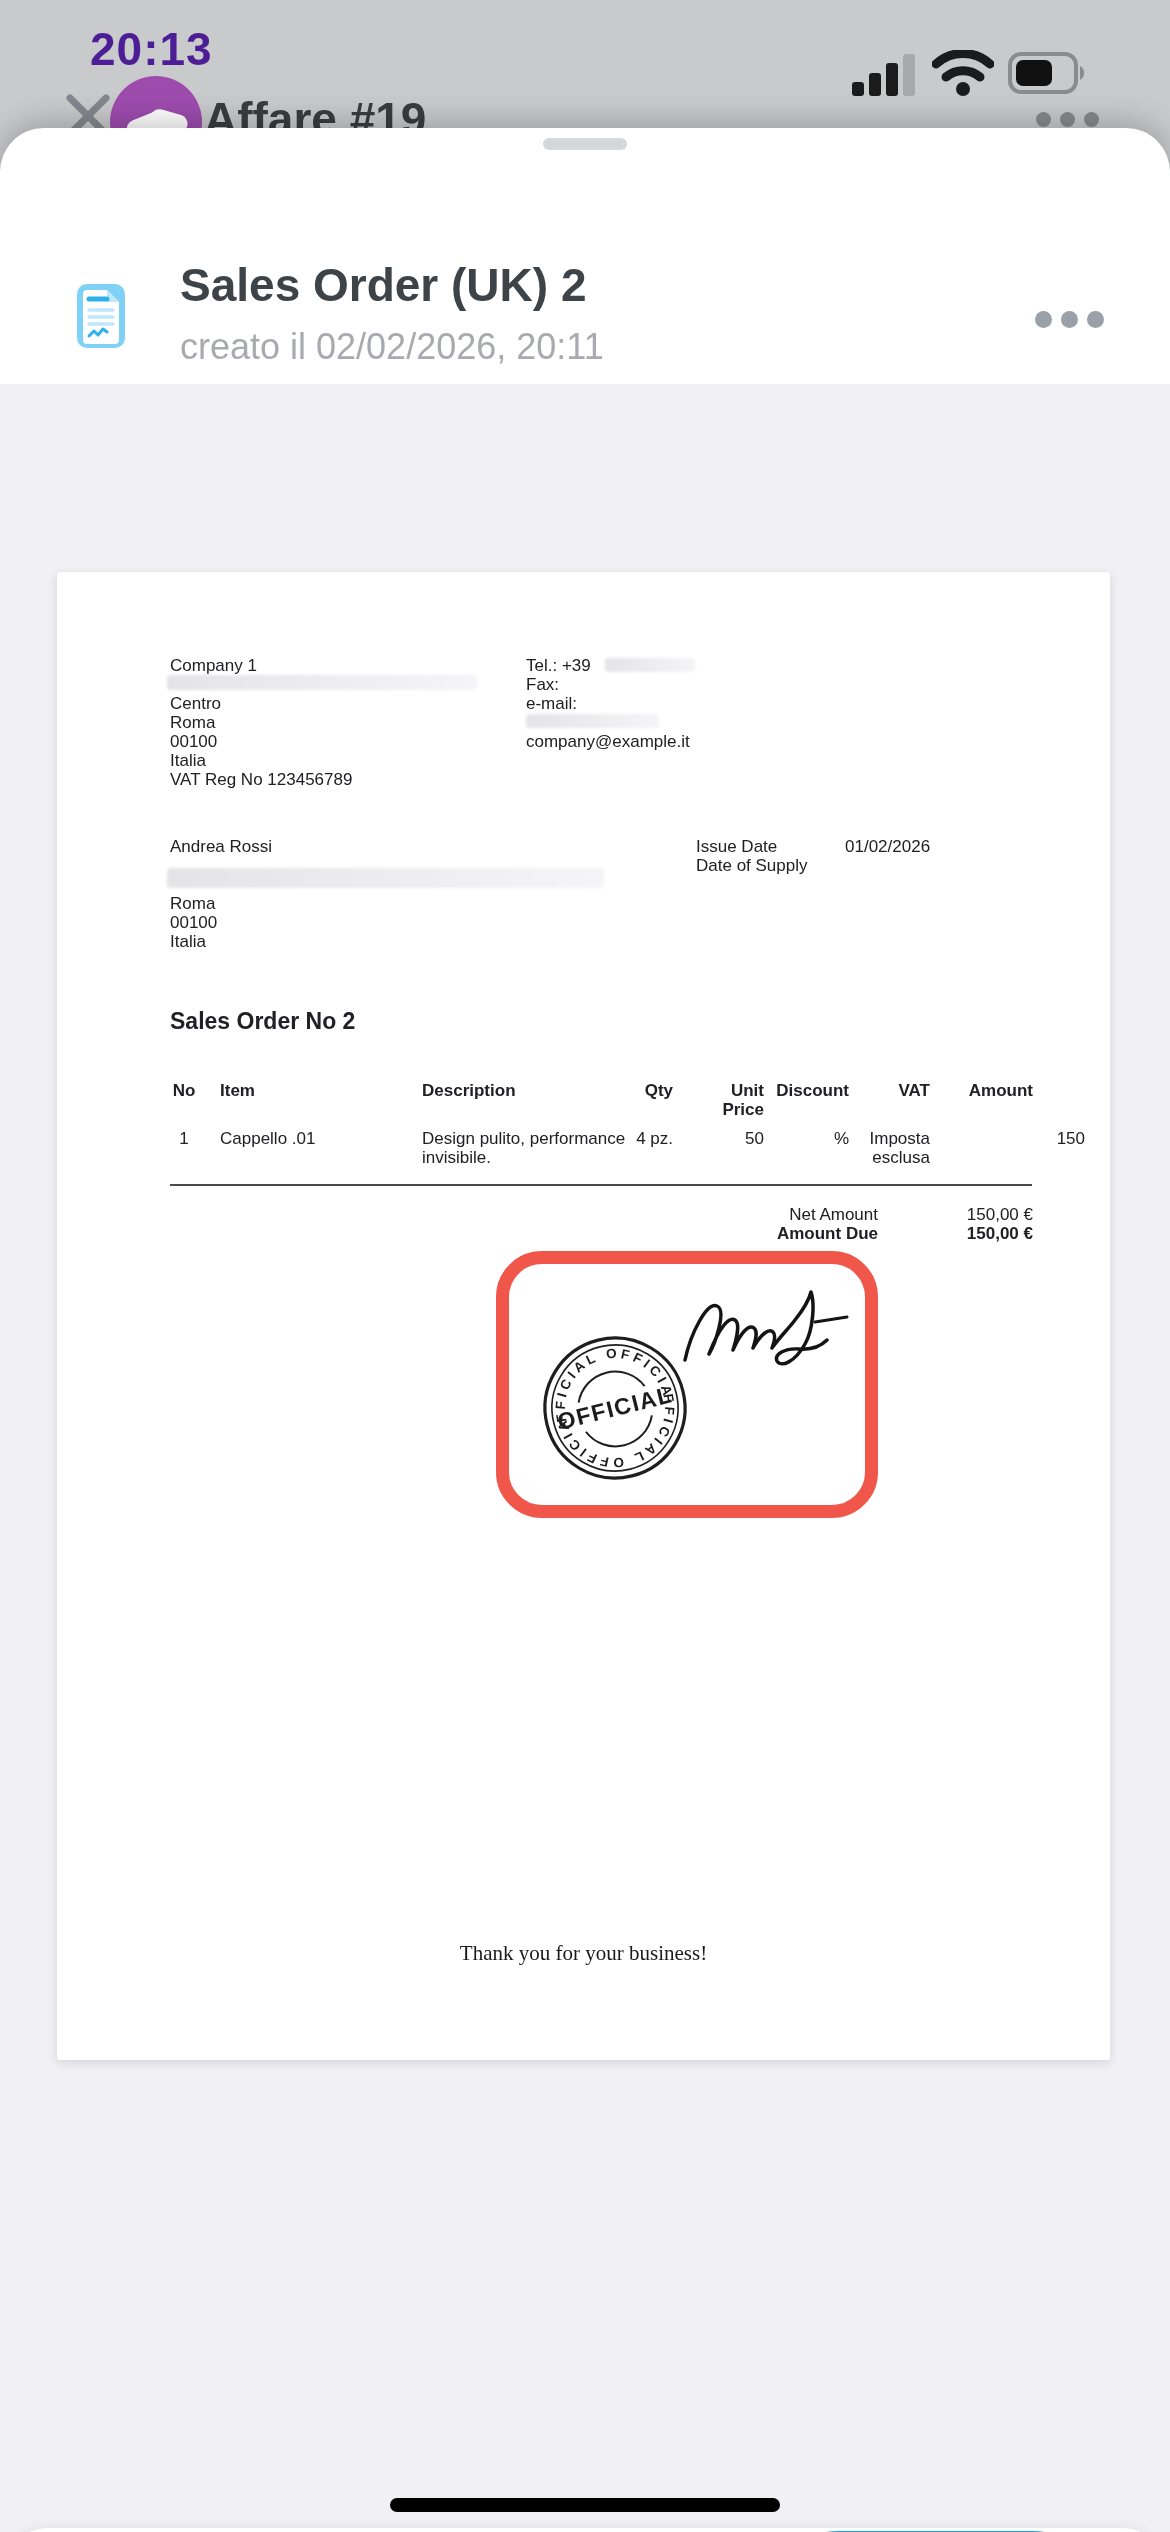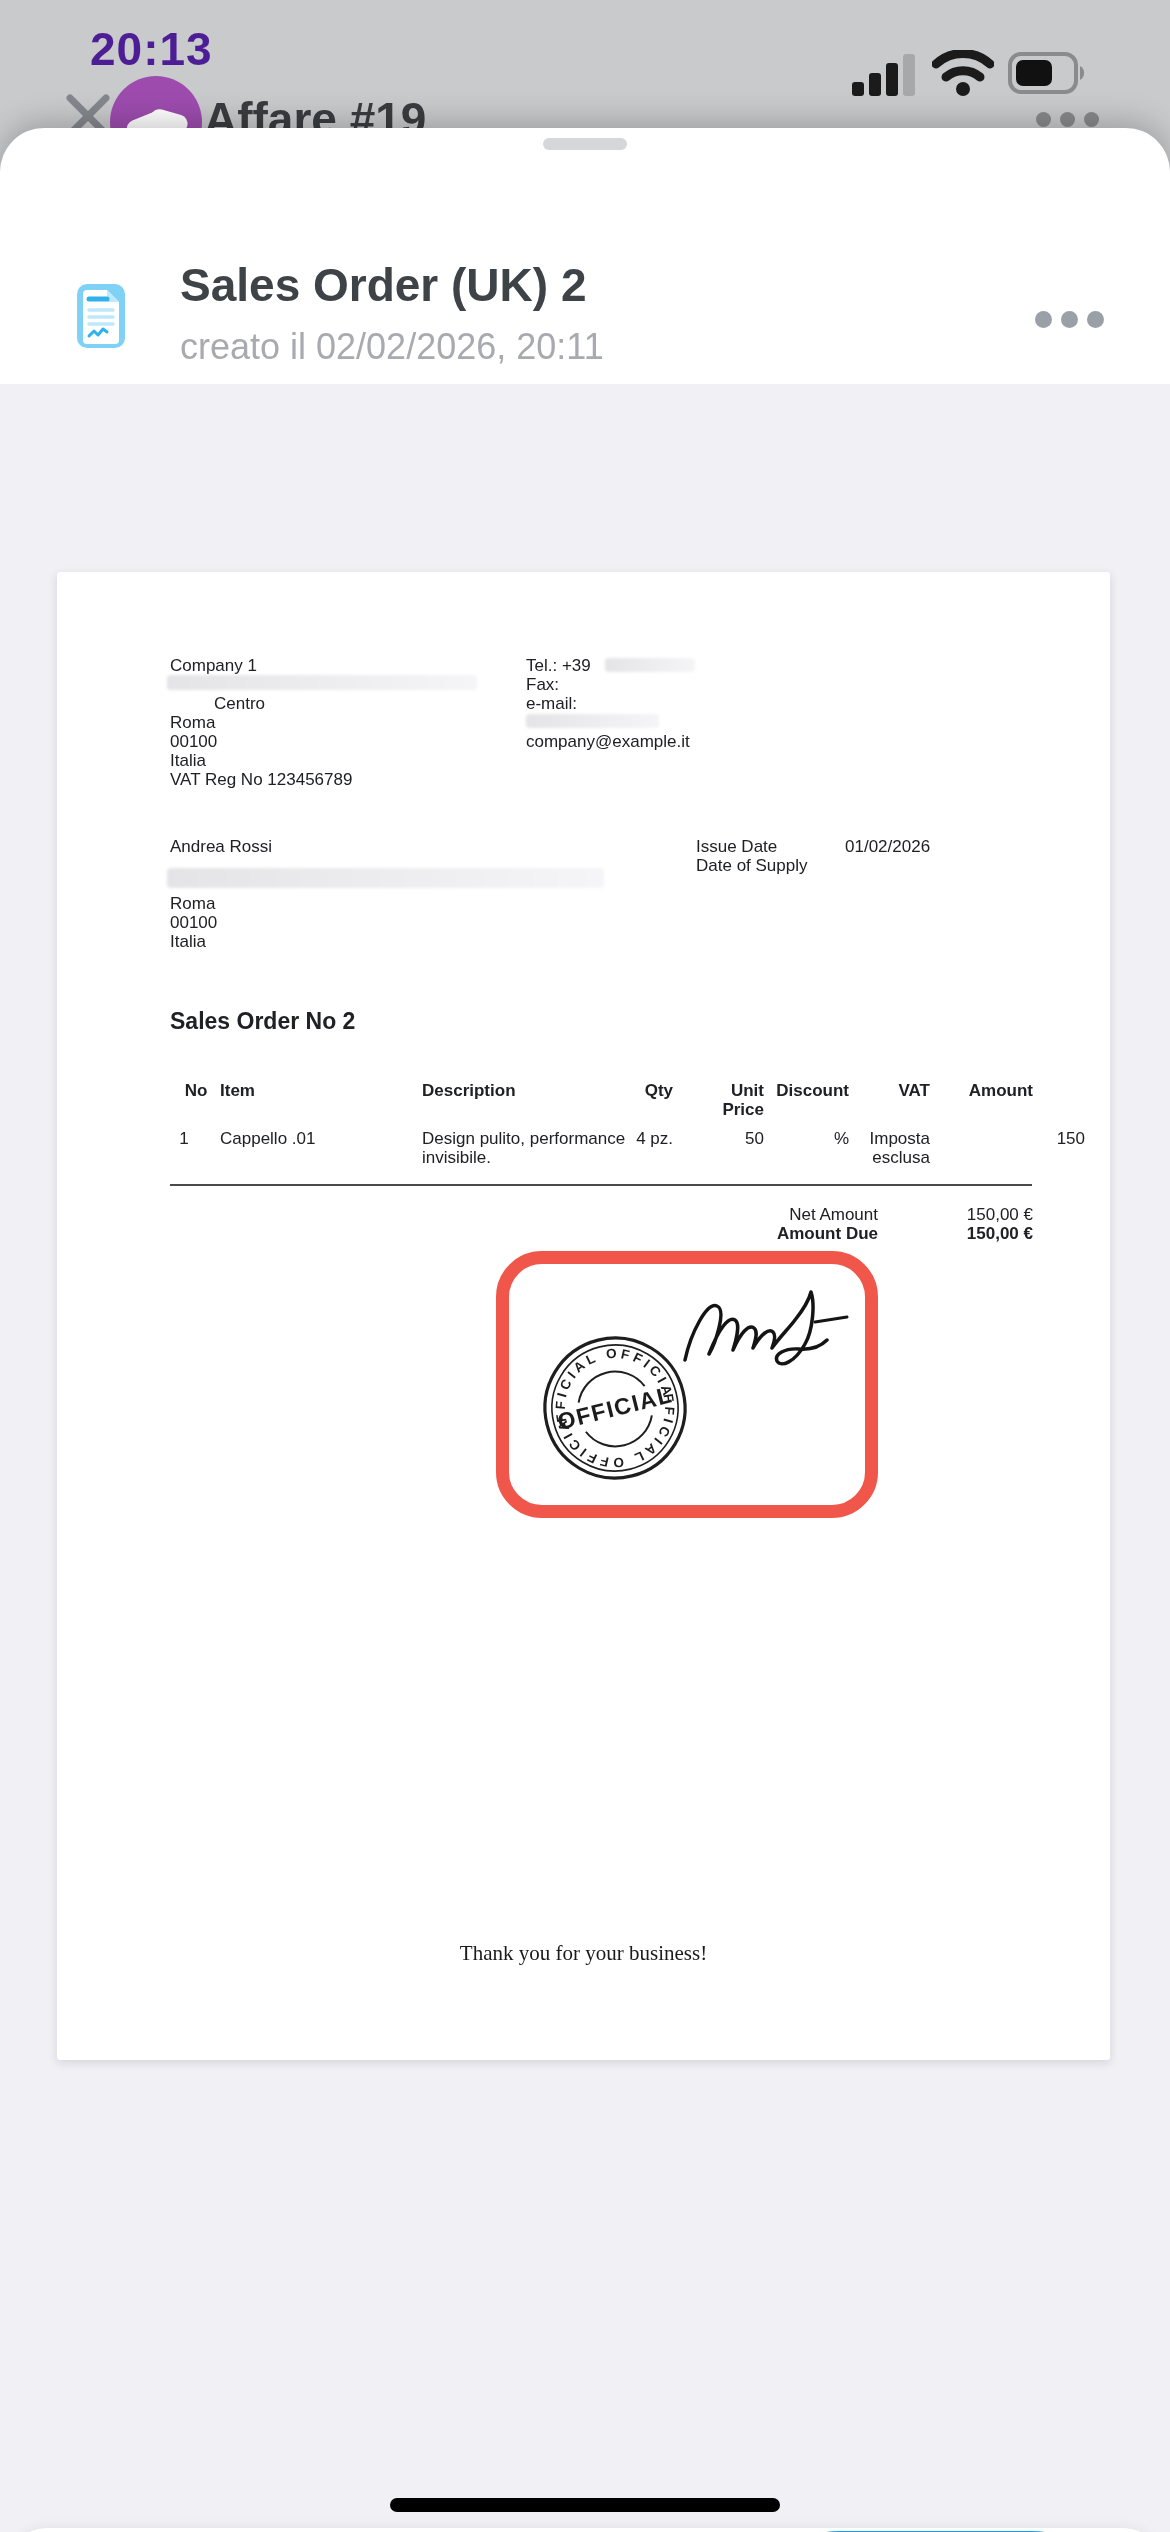--- a/index.html
+++ b/index.html
@@ -115,21 +115,21 @@
         <i></i>
       </div>
 
     <div class="sheet-body">
 
       <div class="doc">
 
         <div class="abs" style="left:113px; top:84px;"></div>
         <div class="abs" style="left:113px; top:84px;">Company 1</div>
         <div class="blur-bar" style="left:110px; top:103px; width:310px; height:15px;"></div>
-        <div class="abs" style="left:113px; top:122px;margin-left:44px;">Centro</div>
+        <div class="abs" style="left:113px; top:122px;">Centro</div>
         <div class="abs" style="left:113px; top:141px;">Roma</div>
         <div class="abs" style="left:113px; top:160px;">00100</div>
         <div class="abs" style="left:113px; top:179px;">Italia</div>
         <div class="abs" style="left:113px; top:198px;">VAT Reg No 123456789</div>
 
         <div class="abs" style="left:469px; top:84px;">Tel.: +39</div>
         <div class="blur-bar" style="left:548px; top:86px; width:90px; height:14px;"></div>
         <div class="abs" style="left:469px; top:103px;">Fax:</div>
         <div class="abs" style="left:469px; top:122px;">e-mail:</div>
         <div class="blur-bar" style="left:469px; top:142px; width:133px; height:14px;"></div>
@@ -140,21 +140,21 @@
         <div class="abs" style="left:113px; top:322px;">Roma</div>
         <div class="abs" style="left:113px; top:341px;">00100</div>
         <div class="abs" style="left:113px; top:360px;">Italia</div>
 
         <div class="abs" style="left:639px; top:265px;">Issue Date</div>
         <div class="abs" style="left:788px; top:265px;">01/02/2026</div>
         <div class="abs" style="left:639px; top:284px;">Date of Supply</div>
 
         <div class="abs order-title" style="left:113px; top:440px;">Sales Order No 2</div>
 
-        <div class="abs th tc" style="left:113px; top:509px; width:28px;margin-left:12px;">No</div>
+        <div class="abs th tc" style="left:113px; top:509px; width:28px;">No</div>
         <div class="abs th" style="left:163px; top:509px; width:180px;">Item</div>
         <div class="abs th" style="left:365px; top:509px; width:240px;">Description</div>
         <div class="abs th tr" style="left:540px; top:509px; width:76px;">Qty</div>
         <div class="abs th tr" style="left:630px; top:509px; width:77px;">Unit Price</div>
         <div class="abs th tr" style="left:715px; top:509px; width:77px;">Discount</div>
         <div class="abs th tr" style="left:803px; top:509px; width:70px;">VAT</div>
         <div class="abs th tr" style="left:886px; top:509px; width:90px;">Amount</div>
 
         <div class="abs tc" style="left:113px; top:557px; width:28px;">1</div>
         <div class="abs" style="left:163px; top:557px; width:180px;">Cappello .01</div>

